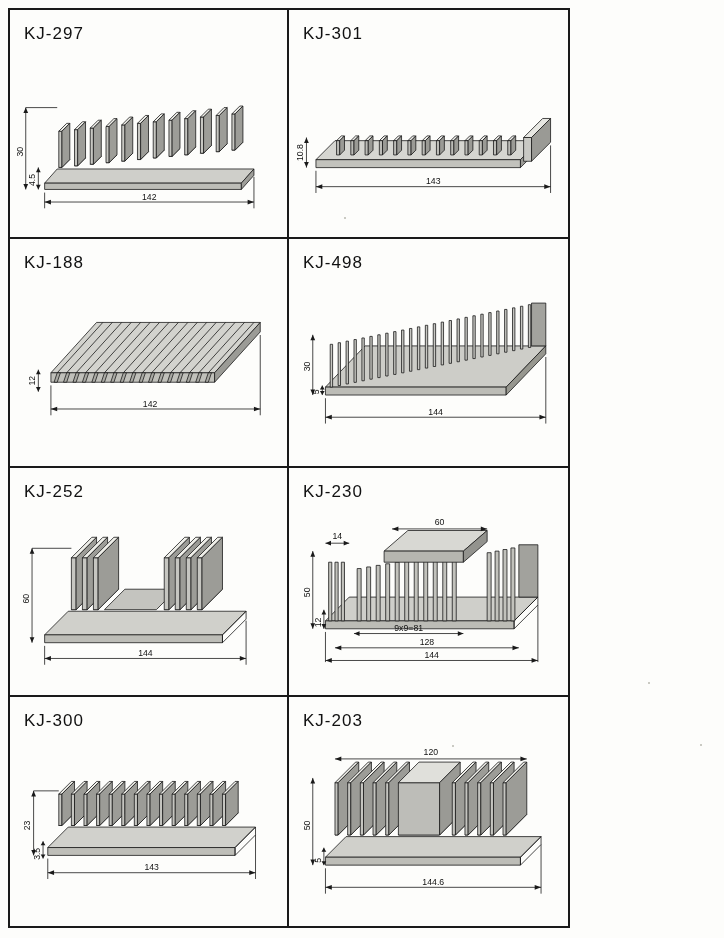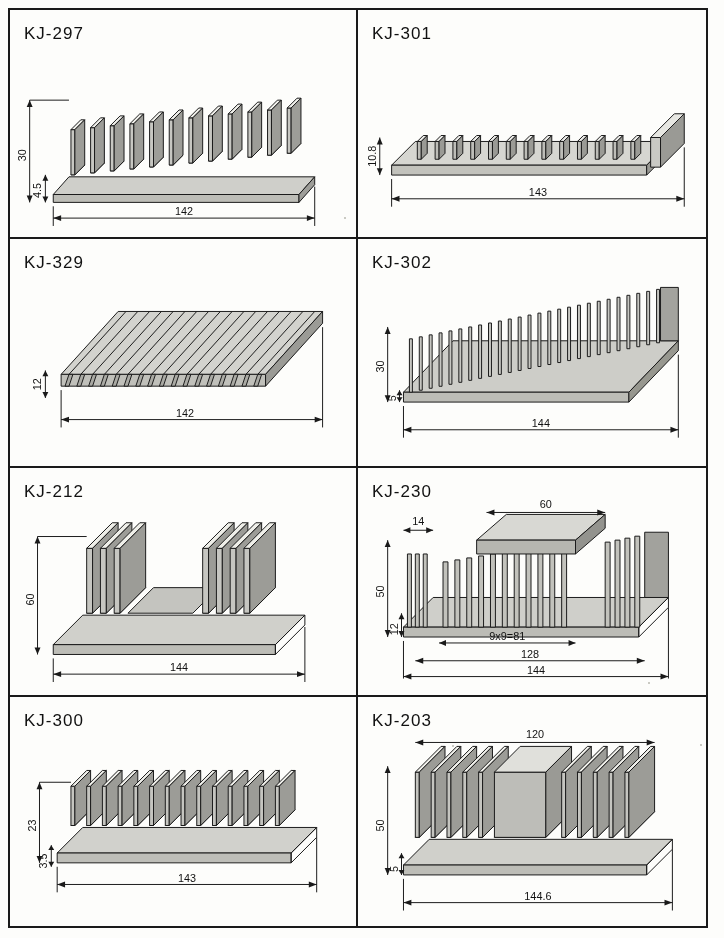--- a/index.html
+++ b/index.html
@@ -6,21 +6,21 @@
   body{font-family:"Liberation Sans",sans-serif;}
   #page{
     position:relative;
     width:724px;height:938px;
     background:#fdfdfb;
     overflow:hidden;
   }
   .grid{
     position:absolute;
     left:8px;top:8px;
-    width:700px;height:920px;
+    width:562px;height:920px;
     display:grid;
     grid-template-columns:1fr 1fr;
     grid-template-rows:repeat(4,1fr);
     border:2px solid #1a1a1a;
     box-sizing:border-box;
   }
   .cell{
     position:relative;
     border-right:2px solid #1a1a1a;
     border-bottom:2px solid #1a1a1a;
@@ -255,21 +255,21 @@
             <path d="M34 162 l8 -3 v6 z" fill="#1a1a1a" stroke="none"></path>
             <path d="M330 162 l-8 -3 v6 z" fill="#1a1a1a" stroke="none"></path>
           </g>
           <text class="dimtext" x="18" y="119" transform="rotate(-90 18 119)" text-anchor="middle">10.8</text>
           <text class="dimtext" x="182" y="159" text-anchor="middle">143</text>
         </svg>
       </div>
     </div>
 
     <div class="cell col1 row2">
-      <div class="title">KJ-329</div>
+      <div class="title">KJ-188</div>
       <div class="fig">
         <svg viewBox="0 0 352 200" preserveAspectRatio="xMidYMid meet">
           <g stroke="#1a1a1a" stroke-width="1" fill="none" stroke-linejoin="round">
 
             <polygon points="52,108 110,44 318,44 260,108" fill="#d3d3ce"></polygon>
             <polygon points="52,108 260,108 260,120 52,120" fill="#c0c0ba"></polygon>
             <polygon points="260,108 318,44 318,56 260,120" fill="#9b9b96"></polygon>
 
             <g fill="#aaaaa4">
               <polygon points="56,120 60,108 64,108 60,120"></polygon>
@@ -320,21 +320,21 @@
             <path d="M52 154 l8 -3 v6 z" fill="#1a1a1a" stroke="none"></path>
             <path d="M318 154 l-8 -3 v6 z" fill="#1a1a1a" stroke="none"></path>
           </g>
           <text class="dimtext" x="32" y="118" transform="rotate(-90 32 118)" text-anchor="middle">12</text>
           <text class="dimtext" x="178" y="151" text-anchor="middle">142</text>
         </svg>
       </div>
     </div>
 
     <div class="cell col2 row2">
-      <div class="title">KJ-302</div>
+      <div class="title">KJ-498</div>
       <div class="fig">
         <svg viewBox="0 0 352 200" preserveAspectRatio="xMidYMid meet">
           <g stroke="#1a1a1a" stroke-width="1" fill="none" stroke-linejoin="round">
 
             <polygon points="46,126 96,74 324,74 274,126" fill="#cdcdc8"></polygon>
             <polygon points="46,126 274,126 274,136 46,136" fill="#bcbcb6"></polygon>
             <polygon points="274,126 324,74 324,84 274,136" fill="#97978f"></polygon>
 
             <g>
               <g fill="#c7c7c2">
@@ -432,21 +432,21 @@
             <path d="M324 164 l-8 -3 v6 z" fill="#1a1a1a" stroke="none"></path>
           </g>
           <text class="dimtext" x="26" y="100" transform="rotate(-90 26 100)" text-anchor="middle">30</text>
           <text class="dimtext" x="38" y="132" transform="rotate(-90 38 132)" text-anchor="middle">5</text>
           <text class="dimtext" x="185" y="161" text-anchor="middle">144</text>
         </svg>
       </div>
     </div>
 
     <div class="cell col1 row3">
-      <div class="title">KJ-212</div>
+      <div class="title">KJ-252</div>
       <div class="fig">
         <svg viewBox="0 0 352 200" preserveAspectRatio="xMidYMid meet">
           <g stroke="#1a1a1a" stroke-width="1" fill="none" stroke-linejoin="round">
 
             <polygon points="44,150 74,120 300,120 270,150" fill="#d0d0cb"></polygon>
             <polygon points="44,150 270,150 270,160 44,160" fill="#bdbdb7"></polygon>
             <polygon points="270,150 300,120 300,130 270,160" fill="#98989 3"></polygon>
 
             <g>
               <polygon points="78,118 104,92 110,92 84,118" fill="#ececE7"></polygon>

